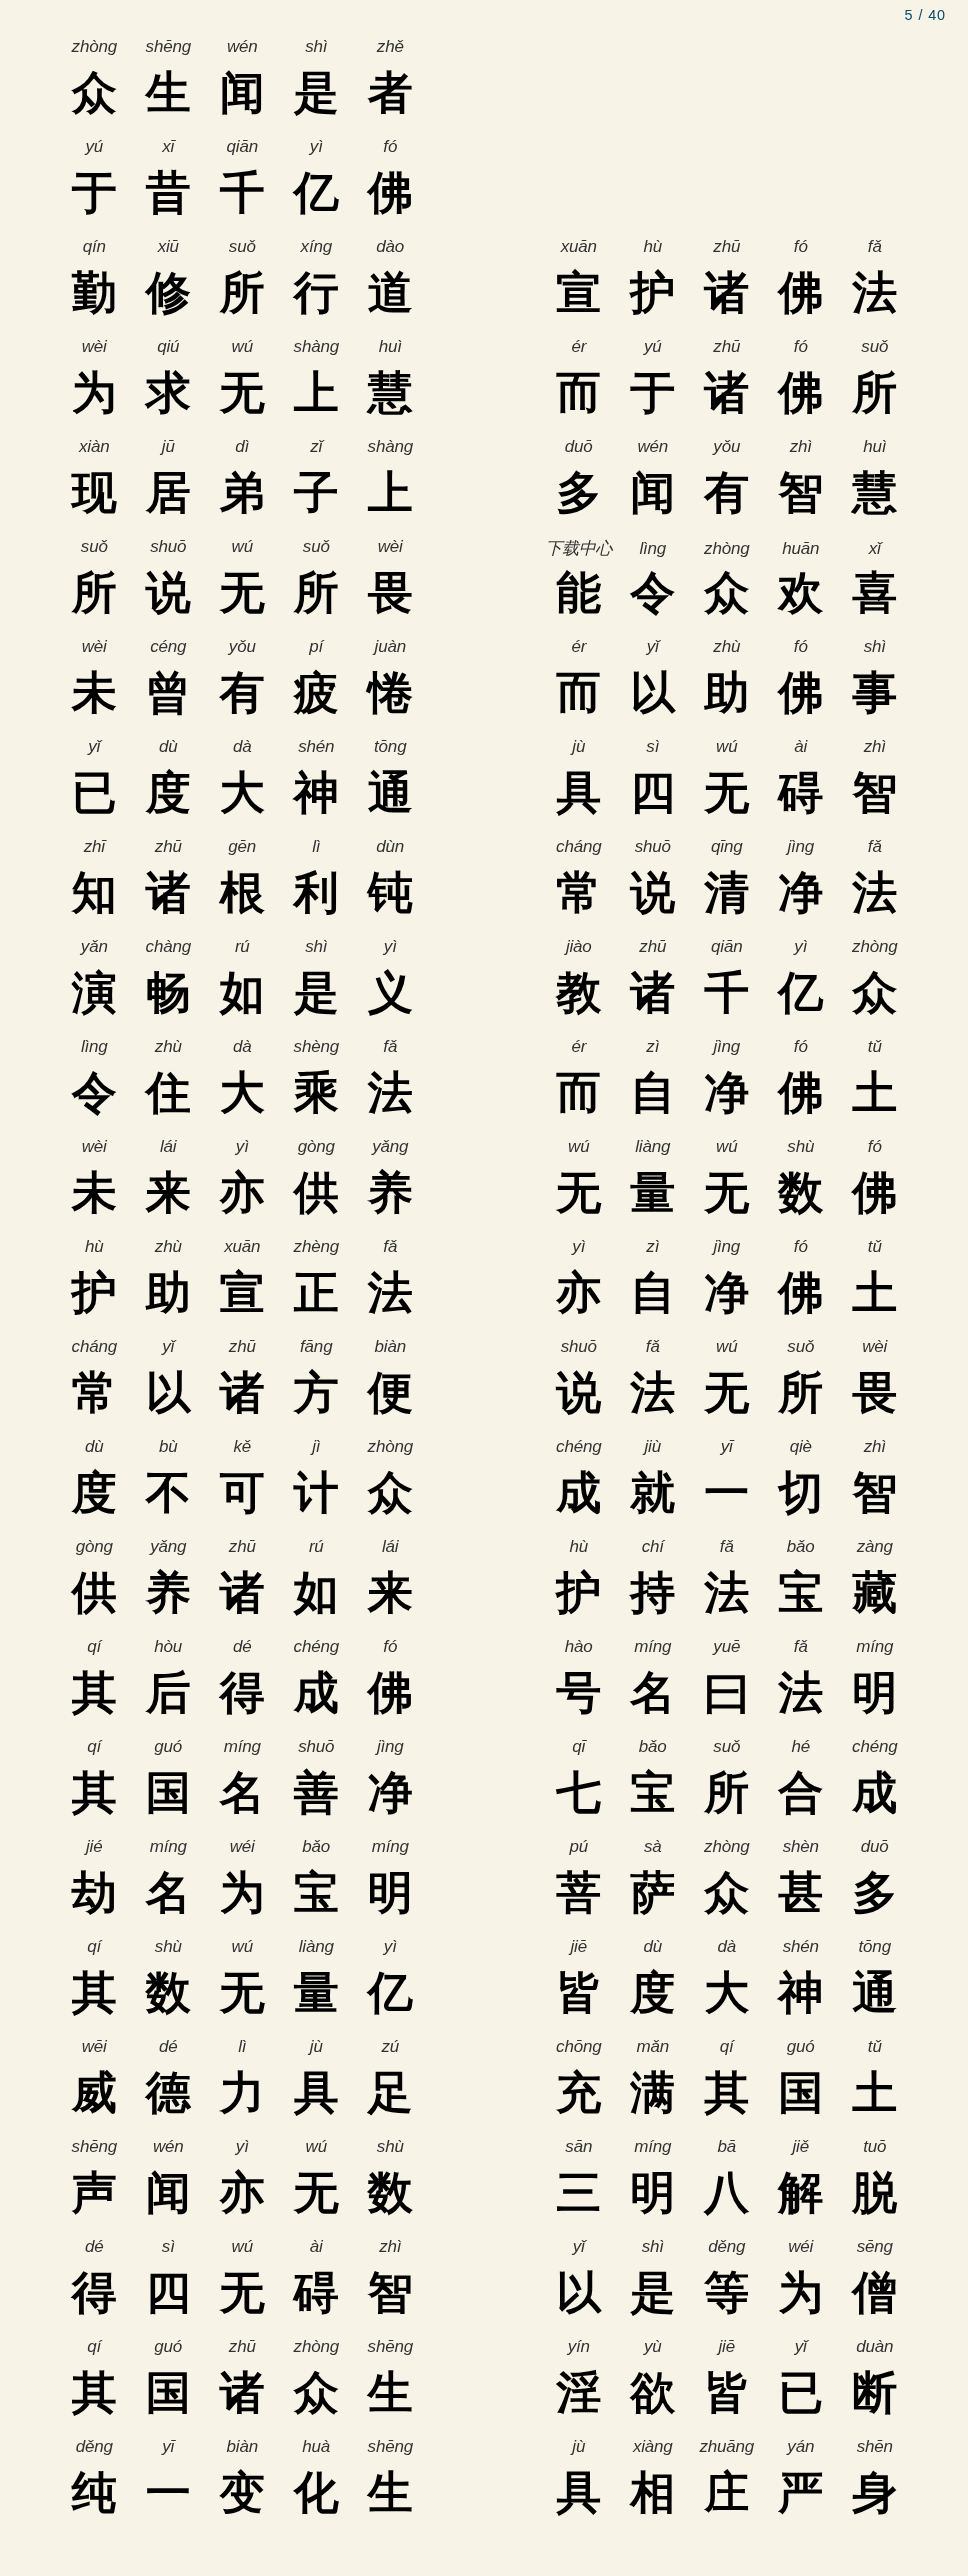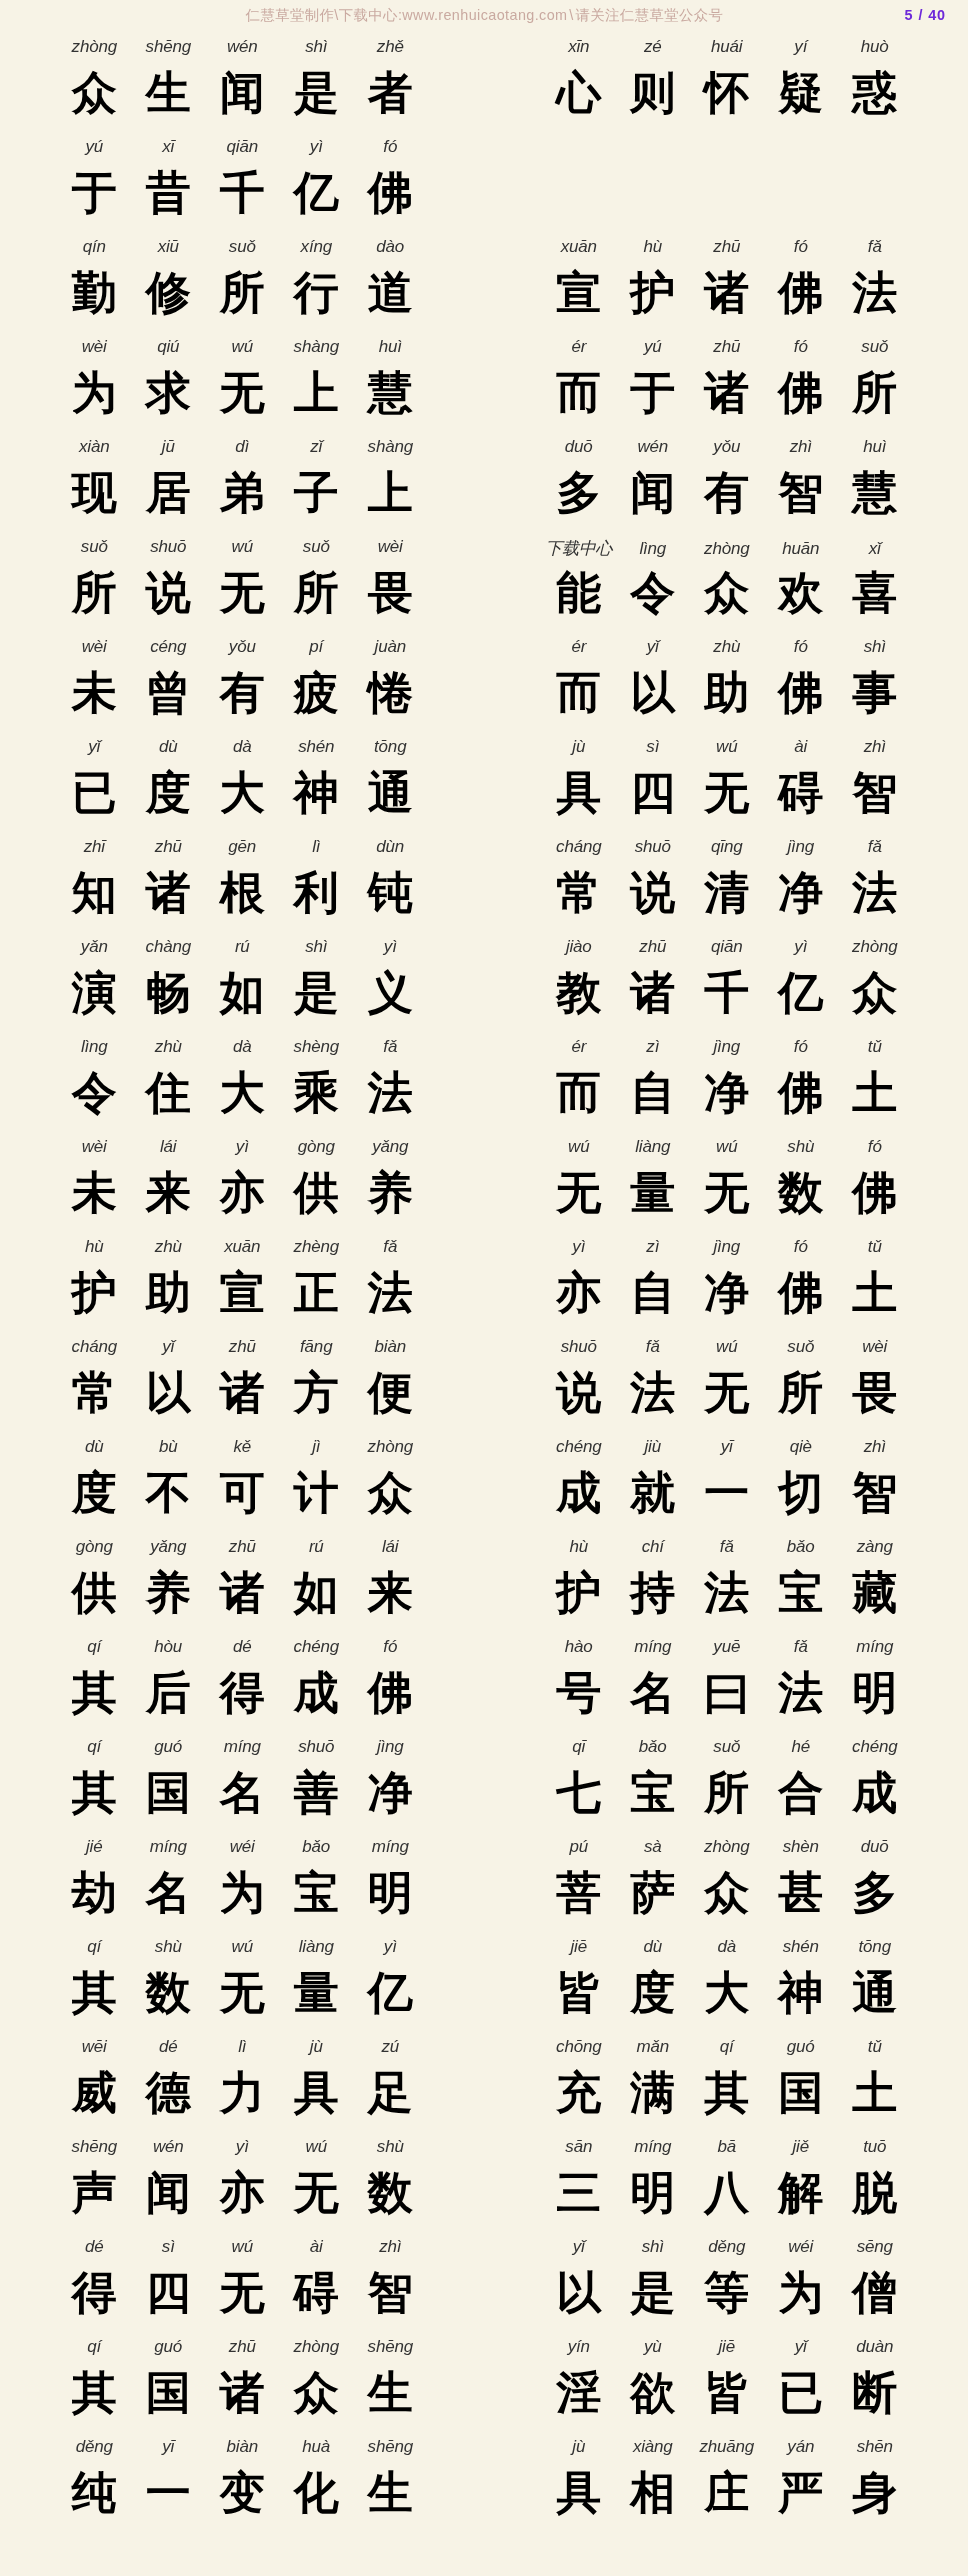--- a/index.html
+++ b/index.html
@@ -36,23 +36,22 @@
     white-space: nowrap;
   }
   .header .sep {
     margin: 0 1.8px;
   }
   .page-num {
     position: absolute;
     right: 23px;
     top: 7.2px;
     font-size: 14.4px;
-    color: #6d28d9;
+    color: #0c4a6e;
     letter-spacing: 0.9px;
-    font-weight: bold;
   }
   .content {
     position: absolute;
     top: 32px;
     left: 0;
     right: 0;
     bottom: 0;
     display: flex;
     flex-direction: column;
   }
@@ -103,61 +102,39 @@
     color: #000;
     line-height: 57px;
     white-space: nowrap;
   }
 </style>
 </head>
 <body>
 
 <div class="page">
 
-  <div class="header">
-    <span>仁慧草堂制作\下载中心:</span>
-    <span>www.renhuicaotang.com</span>
-    <span class="sep">\</span>
-    <span>请关注仁慧草堂公众号</span>
-  </div>
 
   <div class="page-num">5 / 40</div>
 
   <div class="content" id="content">
       <div class="line-row">
         <div class="col">
           <div class="pinyin-row">
             <div class="cell py">zhòng</div>
             <div class="cell py">shēng</div>
             <div class="cell py">wén</div>
             <div class="cell py">shì</div>
             <div class="cell py">zhě</div>
           </div>
           <div class="hanzi-row">
             <div class="cell hz">众</div>
             <div class="cell hz">生</div>
             <div class="cell hz">闻</div>
             <div class="cell hz">是</div>
             <div class="cell hz">者</div>
-          </div>
-        </div>
-        <div class="col">
-          <div class="pinyin-row">
-            <div class="cell py">xīn</div>
-            <div class="cell py">zé</div>
-            <div class="cell py">huái</div>
-            <div class="cell py">yí</div>
-            <div class="cell py">huò</div>
-          </div>
-          <div class="hanzi-row">
-            <div class="cell hz">心</div>
-            <div class="cell hz">则</div>
-            <div class="cell hz">怀</div>
-            <div class="cell hz">疑</div>
-            <div class="cell hz">惑</div>
           </div>
         </div>
       </div>
       <div class="line-row">
         <div class="col">
           <div class="pinyin-row">
             <div class="cell py">yú</div>
             <div class="cell py">xī</div>
             <div class="cell py">qiān</div>
             <div class="cell py">yì</div>

